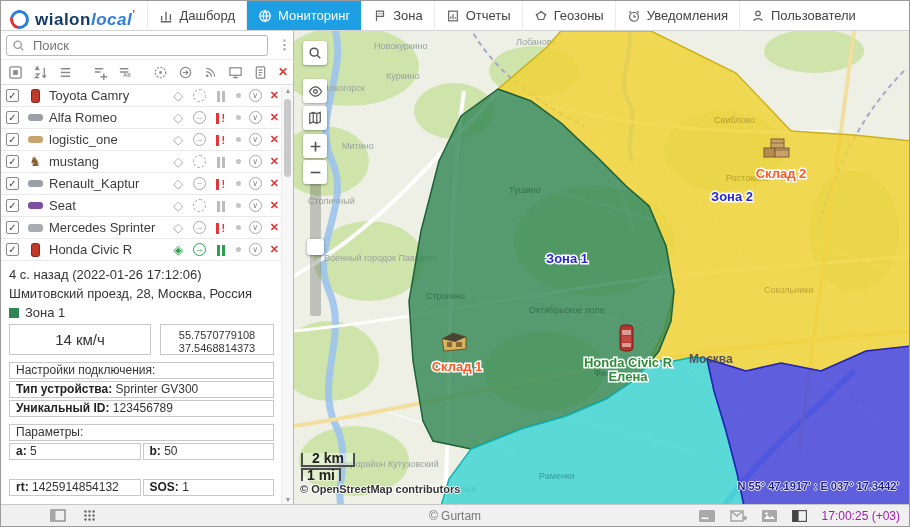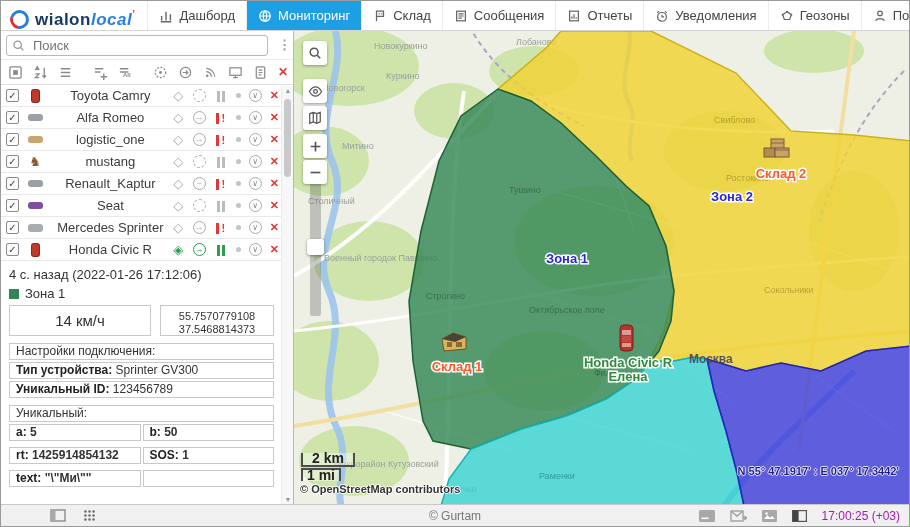--- a/index.html
+++ b/index.html
@@ -33,21 +33,21 @@
   .tb-all { position:relative; }
   .tb-all .all-txt { position:absolute; left:5px; top:7px; font-size:6px; color:#8a8a8a; font-weight:bold; }
   .tb-x { color:#e03838; font-size:12px; font-weight:bold; }
 
   .unit-row { height:22px; display:flex; align-items:center; border-bottom:1px solid #e9e9e9; padding:0 14px 0 5px; font-size:13px; color:#3c3c3c; }
   .chk { width:13px; height:13px; border:1px solid #8a8a8a; border-radius:2px; background:#fbfbfb; font-size:10px; line-height:11px; text-align:center; color:#444; margin-right:7px; flex:none; }
   .avatar { width:18px; display:flex; align-items:center; justify-content:center; margin-right:5px; flex:none; }
   .car-h { width:15px; height:7px; border-radius:3px; }
   .car-v { width:9px; height:14px; border-radius:3px; border:1px solid rgba(0,0,0,.3); }
   .horse { font-size:13px; line-height:13px; color:#8a5a2a; }
-  .uname { flex:1; overflow:hidden; white-space:nowrap;text-align:center; }
+  .uname { flex:1; overflow:hidden; white-space:nowrap; }
   .uicons { display:flex; align-items:center; gap:8px; }
   .ic-loc { color:#a8a8a8; font-size:13px; line-height:13px; width:13px; text-align:center; }
   .ic-loc.green { color:#2e9e4f; }
   .ic-circle { width:13px; height:13px; border:1px solid #aaa; border-radius:50%; display:flex; align-items:center; justify-content:center; font-size:9px; color:#aaa; line-height:1; }
   .ic-circle.dashed { border-style:dashed; }
   .ic-circle.green { border-color:#2e9e4f; color:#2e9e4f; }
   .ic-bars { display:flex; align-items:flex-end; gap:2px; width:14px; height:12px; justify-content:center; }
   .ic-bars i { display:block; width:3px; height:11px; background:#bcbcbc; font-style:normal; }
   .ic-bars.alert i { background:#e03838; }
   .ic-bars.alert em { font-style:normal; color:#e03838; font-weight:bold; font-size:11px; line-height:11px; }
@@ -61,40 +61,40 @@
   .zline { display:flex; align-items:center; gap:6px; margin:2px 0 4px; }
   .zsq { width:10px; height:10px; background:#2f8653; }
   .speed-table { display:flex; gap:9px; margin:4px 0 6px; }
   .st-cell { border:1px solid #c8c8c8; }
   .st-speed { flex:1.25; font-size:15px; display:flex; align-items:center; justify-content:center; height:31px; color:#333; }
   .st-coords { flex:1; font-size:11px; text-align:center; padding-top:4px; line-height:13px; height:31px; color:#333; }
   .irow { border:1px solid #c8c8c8; height:17px; line-height:15px; padding:0 6px; font-size:12px; margin-bottom:2px; white-space:nowrap; overflow:hidden; }
   .irow b { color:#222; }
   .iblock { margin-top:7px; }
   .p-row { display:flex; gap:2px; margin-bottom:2px; }
-  .p-row .irow { flex:1; margin-bottom:4px;font-weight:bold; }
+  .p-row .irow { flex:1; margin-bottom:17px; }
 
   .sb-scroll { position:absolute; right:0; top:55px; bottom:0; width:12px; background:#f7f7f7; border-left:1px solid #ebebeb; }
   .sb-thumb { position:absolute; top:13px; left:2px; width:7px; height:78px; background:#c9c9c9; border-radius:4px; }
   .sb-arrow { position:absolute; left:0; width:12px; font-size:7px; color:#999; text-align:center; }
   .sb-up { top:1px; } .sb-down { bottom:1px; }
 
   
   .map { position:absolute; left:293px; top:30px; right:0; bottom:22px; background:#eef0e6; overflow:hidden; z-index:10; }
   .map-svg { position:absolute; left:0; top:0; }
   .mctl { position:absolute; left:9px; width:24px; height:24px; background:#fff; border-radius:3px; box-shadow:0 1px 3px rgba(0,0,0,.35); display:flex; align-items:center; justify-content:center; z-index:5; }
   .mctl svg { stroke:#555; }
   .zoomslider-track { position:absolute; left:16px; top:152px; width:11px; height:133px; background:rgba(90,90,90,.32); border-radius:2px; z-index:4; }
   .zoomslider-handle { position:absolute; left:13px; top:208px; width:17px; height:16px; background:#fff; border-radius:3px; box-shadow:0 1px 3px rgba(0,0,0,.4); z-index:5; }
   .scalebox { position:absolute; left:7px; top:422px; z-index:5; font-size:14px; font-weight:bold; color:#222; }
   .scale-km { width:54px; border:2px solid #4d4d4d; border-top:none; text-align:center; line-height:11px; padding-bottom:1px; background:rgba(255,255,255,.4); }
   .scale-mi { width:40px; border:2px solid #4d4d4d; border-bottom:none; text-align:center; line-height:11px; margin-top:1px; background:rgba(255,255,255,.4); }
   .attribution { position:absolute; left:6px; top:452px; z-index:5; font-size:11px; font-weight:bold; color:#333;
       text-shadow:1px 0 0 #fff,-1px 0 0 #fff,0 1px 0 #fff,0 -1px 0 #fff; }
-  .cursor-coords { position:absolute; right:10px; top:434px; z-index:5; font-size:11px; font-weight:bold; color:#1d1d8f;
+  .cursor-coords { position:absolute; right:10px; top:449px; z-index:5; font-size:11px; font-weight:bold; color:#1d1d8f;
       text-shadow:1px 0 0 rgba(255,255,255,.8),-1px 0 0 rgba(255,255,255,.8),0 1px 0 rgba(255,255,255,.8),0 -1px 0 rgba(255,255,255,.8); }
 
   
   .statusbar { position:absolute; left:0; right:0; bottom:0; height:22px; background:#f0f0f0; border-top:1px solid #c8c8c8; display:flex; align-items:center; font-size:12px; z-index:40;padding-left:40px; }
   .sb-left { display:flex; align-items:center; gap:17px; padding-left:9px; }
   .sb-center { position:absolute; left:0; right:0; text-align:center; color:#777; }
   .sb-right { margin-left:auto; display:flex; align-items:center; gap:15px; padding-right:9px; }
   .sb-time { color:#a21caf; }
   svg { display:block; }
   .svgtxt { font-family:"Liberation Sans", sans-serif; }
@@ -128,63 +128,54 @@
         <span>Мониторинг</span>
       </div>
       <div class="tab">
         <span>
             <svg width="14" height="14" viewBox="0 0 16 16" fill="none" stroke-width="1.4">
               <path d="M4 14V2.5h8v6H4"></path>
               <circle cx="7" cy="5.5" r=".8" fill="#666" stroke="none"></circle>
               <circle cx="10" cy="5.5" r=".8" fill="#666" stroke="none"></circle>
             </svg>
           </span>
-        <span>Склад</span>
-      </div>
-      <div class="tab">
-        <span>
-            <svg width="14" height="14" viewBox="0 0 16 16" fill="none" stroke-width="1.4">
-              <rect x="3" y="2.5" width="10" height="11"></rect>
-              <path d="M5 5.5h6M5 8h6M5 10.5h4"></path>
-            </svg>
-          </span>
-        <span>Сообщения</span>
+        <span>Зона</span>
       </div>
       <div class="tab">
         <span>
             <svg width="14" height="14" viewBox="0 0 16 16" fill="none" stroke-width="1.4">
               <rect x="3" y="2.5" width="10" height="11"></rect>
               <path d="M5.5 11V8.5M8 11V6M10.5 11V9.3"></path>
             </svg>
           </span>
         <span>Отчеты</span>
-      </div>
-      <div class="tab">
-        <span>
-            <svg width="14" height="14" viewBox="0 0 16 16" fill="none" stroke-width="1.4">
-              <circle cx="8" cy="9" r="5"></circle>
-              <path d="M8 6.5V9h2.3M4.5 2.5L2.5 4.5M11.5 2.5l2 2"></path>
-            </svg>
-          </span>
-        <span>Уведомления</span>
       </div>
       <div class="tab">
         <span>
             <svg width="14" height="14" viewBox="0 0 16 16" fill="none" stroke-width="1.4">
               <path d="M8 3l5 3.5L11 12H5L3 6.5z"></path>
               <circle cx="8" cy="3" r="1.1" fill="#666" stroke="none"></circle>
               <circle cx="13" cy="6.5" r="1.1" fill="#666" stroke="none"></circle>
               <circle cx="3" cy="6.5" r="1.1" fill="#666" stroke="none"></circle>
             </svg>
           </span>
         <span>Геозоны</span>
       </div>
       <div class="tab">
         <span>
             <svg width="14" height="14" viewBox="0 0 16 16" fill="none" stroke-width="1.4">
+              <circle cx="8" cy="9" r="5"></circle>
+              <path d="M8 6.5V9h2.3M4.5 2.5L2.5 4.5M11.5 2.5l2 2"></path>
+            </svg>
+          </span>
+        <span>Уведомления</span>
+      </div>
+      <div class="tab">
+        <span>
+            <svg width="14" height="14" viewBox="0 0 16 16" fill="none" stroke-width="1.4">
               <circle cx="8" cy="5" r="2.6"></circle>
               <path d="M3.2 13.5c.6-3.4 9-3.4 9.6 0"></path>
             </svg>
           </span>
         <span>Пользователи</span>
       </div>
     </div>
 
   </div>
 
@@ -405,38 +396,39 @@
             </span>
           <span class="ic-dot"></span>
           <span class="ic-chev">∨</span>
           <span class="ic-x">✕</span>
         </span>
       </div>
     </div>
 
     <div class="details">
       <div class="dline">4 с. назад (2022-01-26 17:12:06)</div>
+      <div class="dline">Шмитовский проезд, 28, Москва, Россия</div>
       <div class="zline">
         <span class="zsq"></span>
         <span>Зона 1</span>
       </div>
       <div class="speed-table">
         <div class="st-cell st-speed">14 км/ч</div>
         <div class="st-cell st-coords">
           <div>55.7570779108</div>
           <div>37.5468814373</div>
         </div>
       </div>
       <div class="iblock">
         <div class="irow">Настройки подключения:</div>
         <div class="irow"><b>Тип устройства:</b> <span>Sprinter GV300</span></div>
         <div class="irow"><b>Уникальный ID:</b> <span>123456789</span></div>
       </div>
       <div class="iblock">
-        <div class="irow">Уникальный:</div>
+        <div class="irow">Параметры:</div>
         <div class="p-row">
           <div class="irow"><b>a:</b> <span>5</span></div>
           <div class="irow"><b>b:</b> <span>50</span></div>
         </div>
         <div class="p-row">
           <div class="irow"><b>rt:</b> <span>1425914854132</span></div>
           <div class="irow"><b>SOS:</b> <span>1</span></div>
         </div>
         <div class="p-row">
           <div class="irow"><b>text:</b> <span>"\"Ми\""</span></div>

